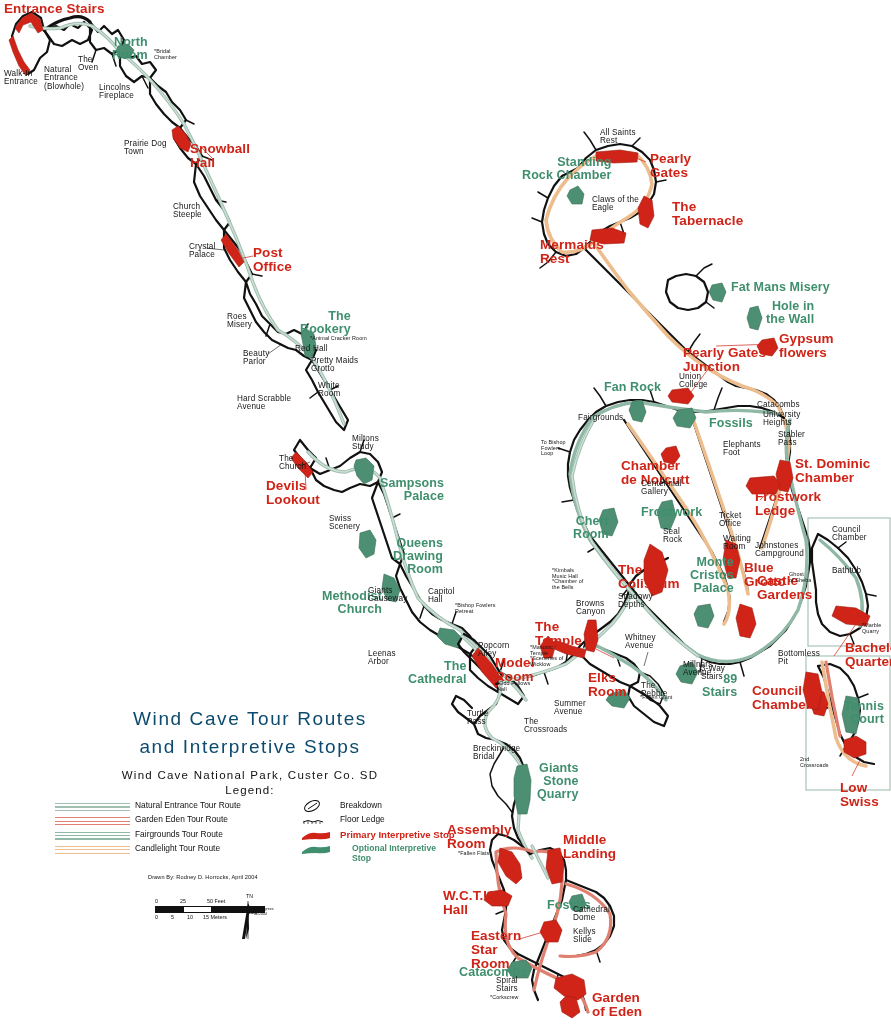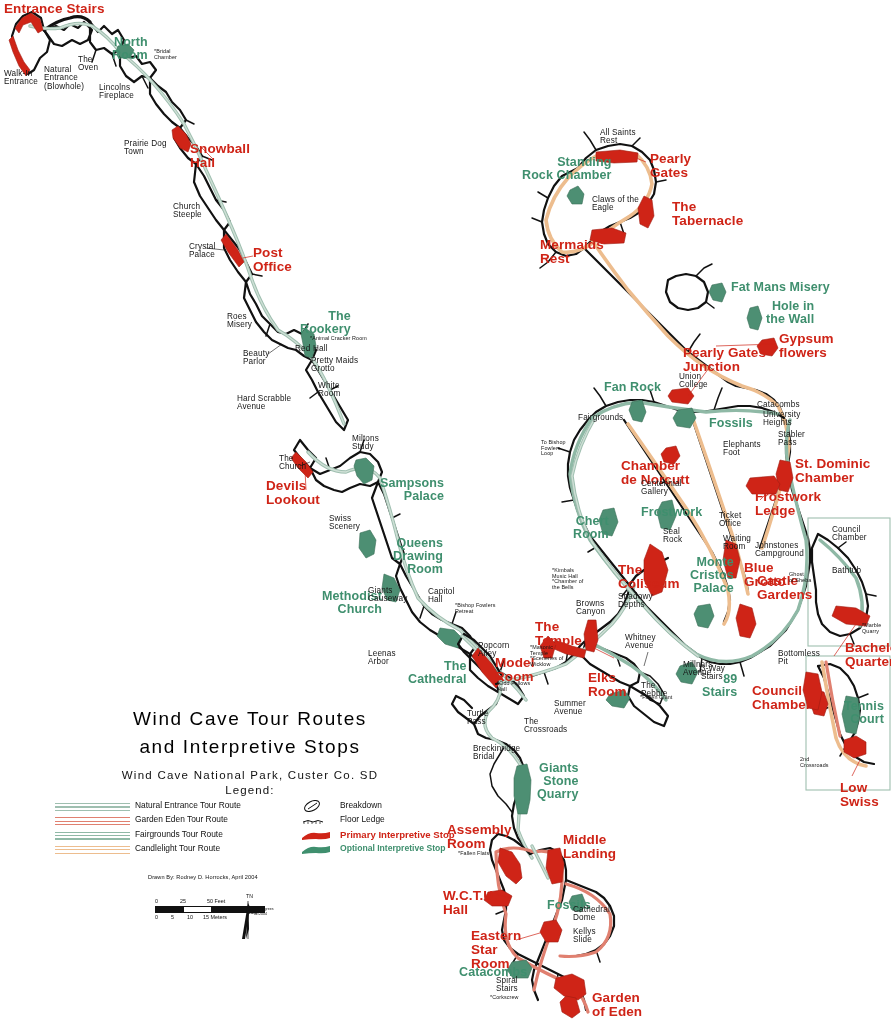--- a/index.html
+++ b/index.html
@@ -14,38 +14,38 @@
 
   
   .lbl{position:absolute;white-space:pre;line-height:1.02;pointer-events:auto;}
   .lbl.primary{color:#cf2417;font-weight:bold;font-size:13.5px;letter-spacing:.1px;}
   .lbl.optional{color:#3f8f6e;font-weight:bold;font-size:12.5px;letter-spacing:.1px;text-align:right;}
   .lbl.minor{color:#161616;font-size:8.2px;letter-spacing:.15px;}
   .lbl.tiny{color:#161616;font-size:5.4px;letter-spacing:.1px;}
 
   
   #titleblock{position:absolute;left:60px;top:705px;width:380px;}
-  .t1{font-size:19px;letter-spacing:1.6px;text-align:center;color:#000000;line-height:1.45;}
+  .t1{font-size:19px;letter-spacing:1.6px;text-align:center;color:#0c4a6e;line-height:1.45;}
   .t2{font-size:11.5px;letter-spacing:1.25px;text-align:center;color:#111;margin-top:9px;}
   .t3{font-size:11.5px;letter-spacing:1.1px;text-align:center;color:#111;margin-top:3px;}
 
   
   #legend{position:absolute;left:55px;top:800px;width:400px;font-size:8.4px;}
   .lgrow{position:relative;height:14.3px;}
   .swatch{position:absolute;left:0;top:3px;width:75px;height:9px;}
   .swatch i{position:absolute;left:0;width:75px;height:1.15px;display:block;}
   .swatch i:nth-child(1){top:0px;}
   .swatch i:nth-child(2){top:3.4px;}
   .swatch i:nth-child(3){top:6.8px;}
   .ltext{position:absolute;left:80px;top:0;font-size:8.4px;color:#111;}
   .lgrow2{position:relative;height:14.3px;}
   .sym{position:absolute;left:245px;top:0px;width:32px;height:12px;}
   .ltext2{position:absolute;left:285px;top:0;font-size:8.4px;color:#111;}
   .ltext2.red{color:#cf2417;font-weight:bold;font-size:9.6px;}
-  .ltext2.grn{color:#3f8f6e;font-weight:bold;font-size:8.6px;}
+  .ltext2.grn{color:#3f8f6e;font-weight:bold;font-size:8.6px;margin-left:12px;}
 
   #credit{position:absolute;left:148px;top:874px;font-size:5.6px;color:#111;letter-spacing:.1px;}
   #scalebar{position:absolute;left:155px;top:898px;width:110px;font-size:5.4px;color:#111;}
   #scalebar .nums{position:relative;height:7px;}
   #scalebar .nums span{position:absolute;top:0;}
   #scalebar .bar{position:relative;height:5px;margin-top:1px;background:#111;border:.5px solid #111;}
   #scalebar .bar .w{position:absolute;top:0;height:5px;background:#fff;}
   #compass{position:absolute;left:228px;top:893px;width:64px;height:48px;font-size:5.2px;color:#111;}
   #compass .cn{position:absolute;}
   #decl{position:absolute;left:26px;top:14px;font-size:3.6px;line-height:1.35;color:#111;}

